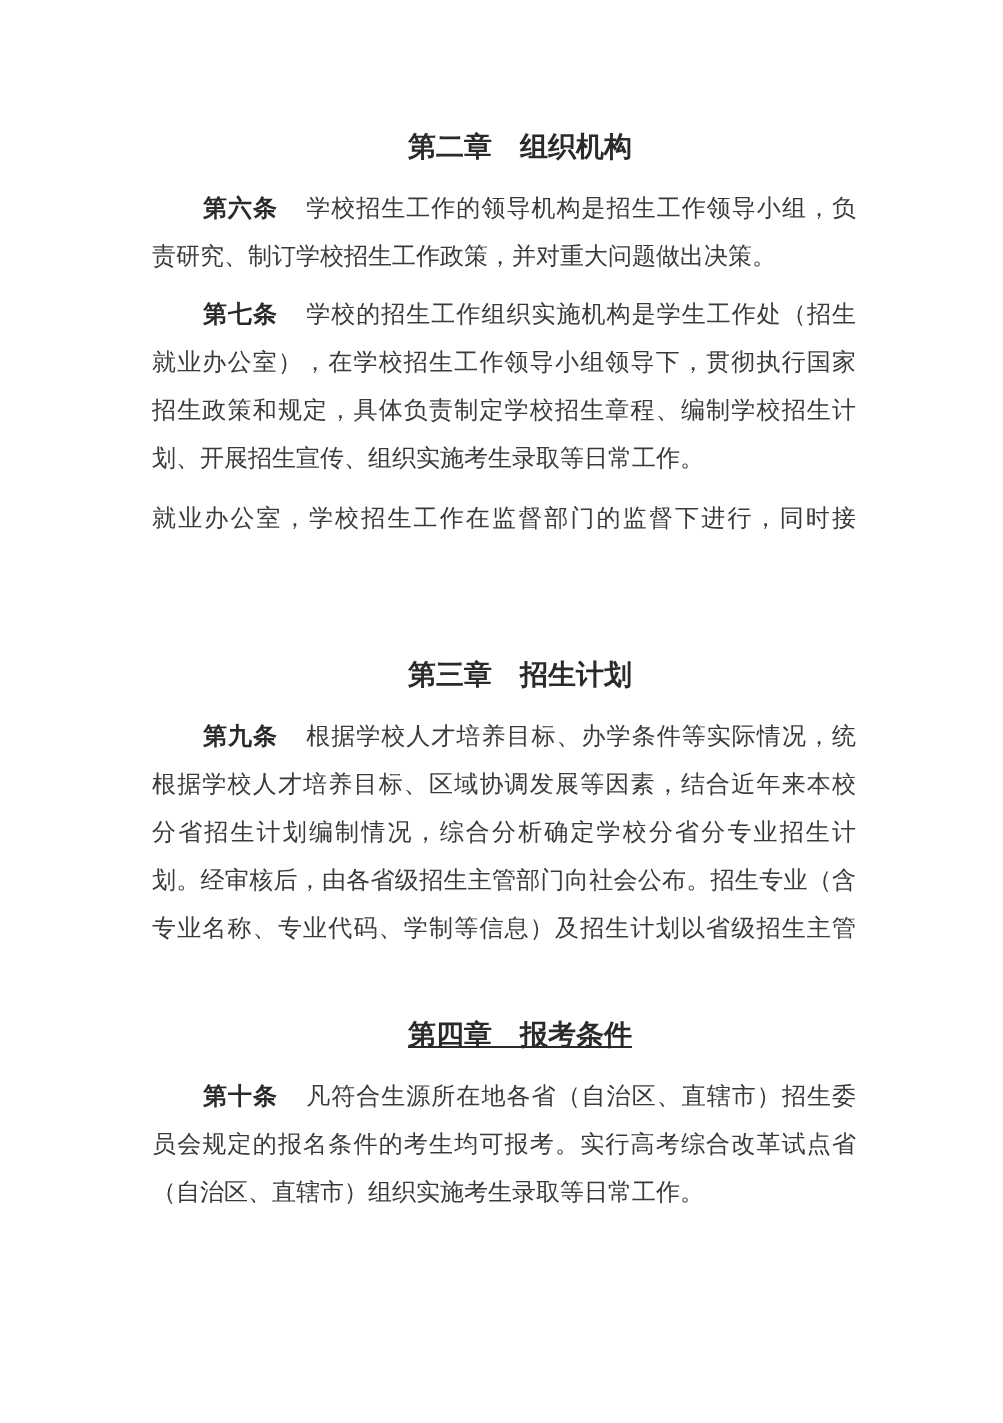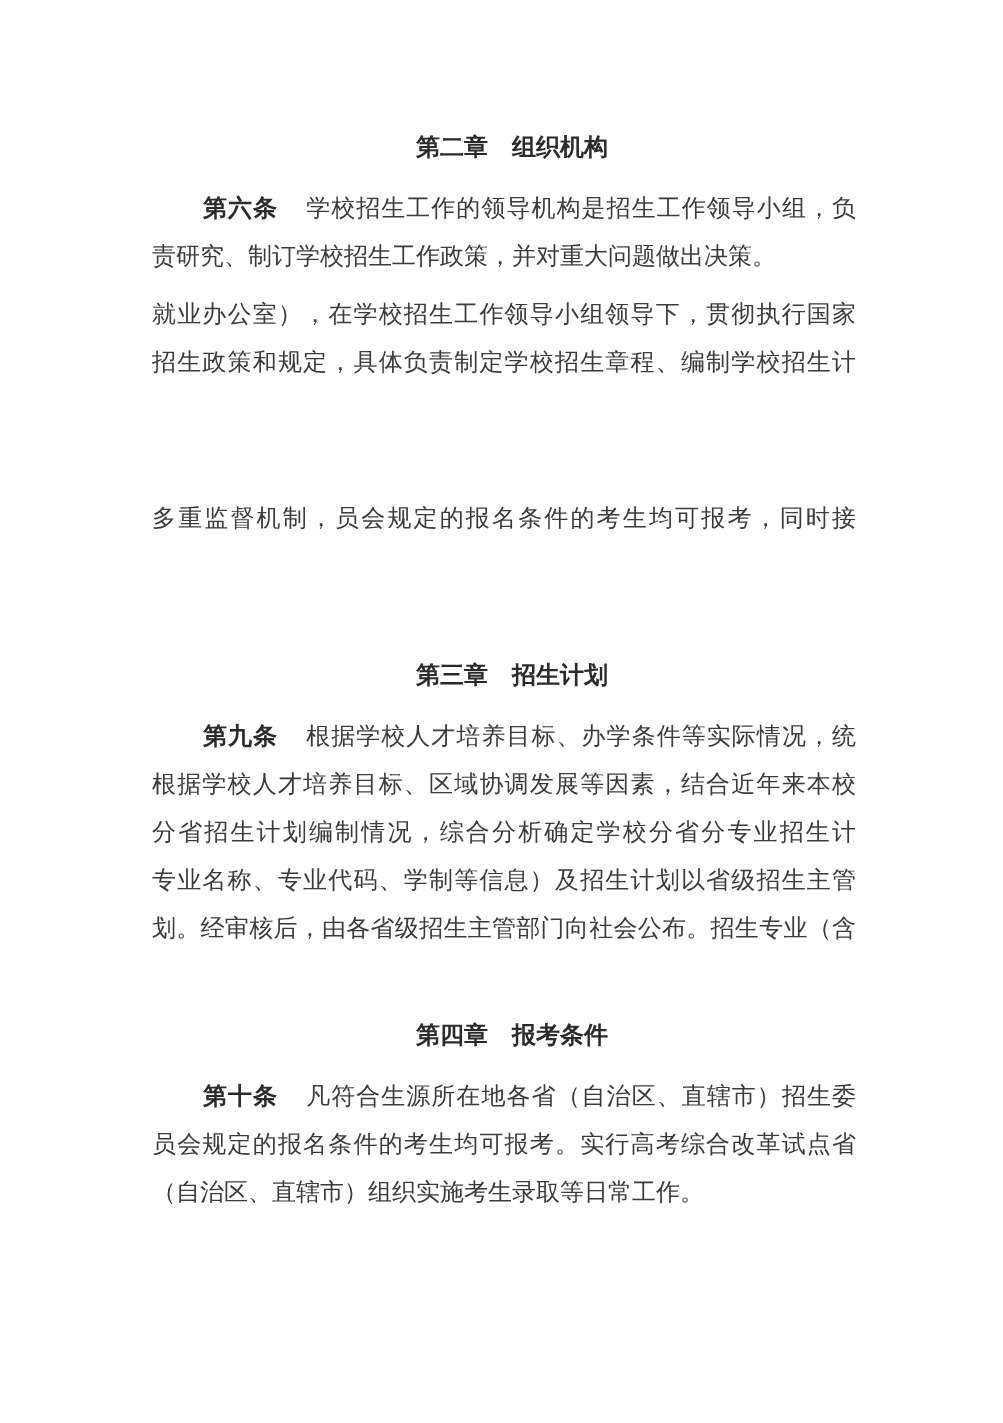--- a/index.html
+++ b/index.html
@@ -15,26 +15,26 @@
       color: #333333;
     }
     .page {
       position: absolute;
       left: 152px;
       top: 0;
       width: 704px;
     }
     .heading {
       position: absolute;
-      left: 8px;
+      left: 16px;
       width: 704px;
       text-align: center;
       font-family: "DejaVu Sans", "Liberation Sans", sans-serif;
       font-weight: bold;
-      font-size: 24px;
+      font-size: 28px;
       line-height: 30px;
       color: #2a2a2a;
       white-space: pre;
     }
     .para {
       position: absolute;
       left: 0;
       width: 704px;
     }
     .line {
@@ -67,39 +67,41 @@
 <div class="page">
 
   <div class="heading" style="top:132px;">第二章　组织机构</div>
 
   <div class="para" style="top:184px;">
     <span class="line first"><span class="article-label">第六条</span><span>学校招生工作的领导机构是招生工作领导小组，负</span></span>
     <span class="line last">责研究、制订学校招生工作政策，并对重大问题做出决策。</span>
   </div>
 
   <div class="para" style="top:290px;">
+    <span class="line first"><span class="article-label">第七条</span><span>学校的招生工作组织实施机构是学生工作处（招生</span></span>
     <span class="line">就业办公室），在学校招生工作领导小组领导下，贯彻执行国家</span>
     <span class="line">招生政策和规定，具体负责制定学校招生章程、编制学校招生计</span>
+    <span class="line last">划、开展招生宣传、组织实施考生录取等日常工作。</span>
   </div>
 
   <div class="para" style="top:494px;">
-    <span class="line">多重监督机制，员会规定的报名条件的考生均可报考，同时接</span>
+    <span class="line">就业办公室，学校招生工作在监督部门的监督下进行，同时接</span>
   </div>
 
   <div class="heading" style="top:660px;">第三章　招生计划</div>
 
   <div class="para" style="top:712px;">
     <span class="line first"><span class="article-label">第九条</span><span>根据学校人才培养目标、办学条件等实际情况，统</span></span>
     <span class="line">根据学校人才培养目标、区域协调发展等因素，结合近年来本校</span>
     <span class="line">分省招生计划编制情况，综合分析确定学校分省分专业招生计</span>
+    <span class="line">划。经审核后，由各省级招生主管部门向社会公布。招生专业（含</span>
     <span class="line">专业名称、专业代码、学制等信息）及招生计划以省级招生主管</span>
-    <span class="line">划。经审核后，由各省级招生主管部门向社会公布。招生专业（含</span>
   </div>
 
-  <div class="heading" style="top:1020px;">第四章　报考条件</div>
+  <div class="heading" style="top:1020px;text-decoration:underline;">第四章　报考条件</div>
 
   <div class="para" style="top:1072px;">
     <span class="line first"><span class="article-label">第十条</span><span>凡符合生源所在地各省（自治区、直辖市）招生委</span></span>
     <span class="line">员会规定的报名条件的考生均可报考。实行高考综合改革试点省</span>
     <span class="line last">（自治区、直辖市）组织实施考生录取等日常工作。</span>
   </div>
 
 </div>
 
 </body></html>

